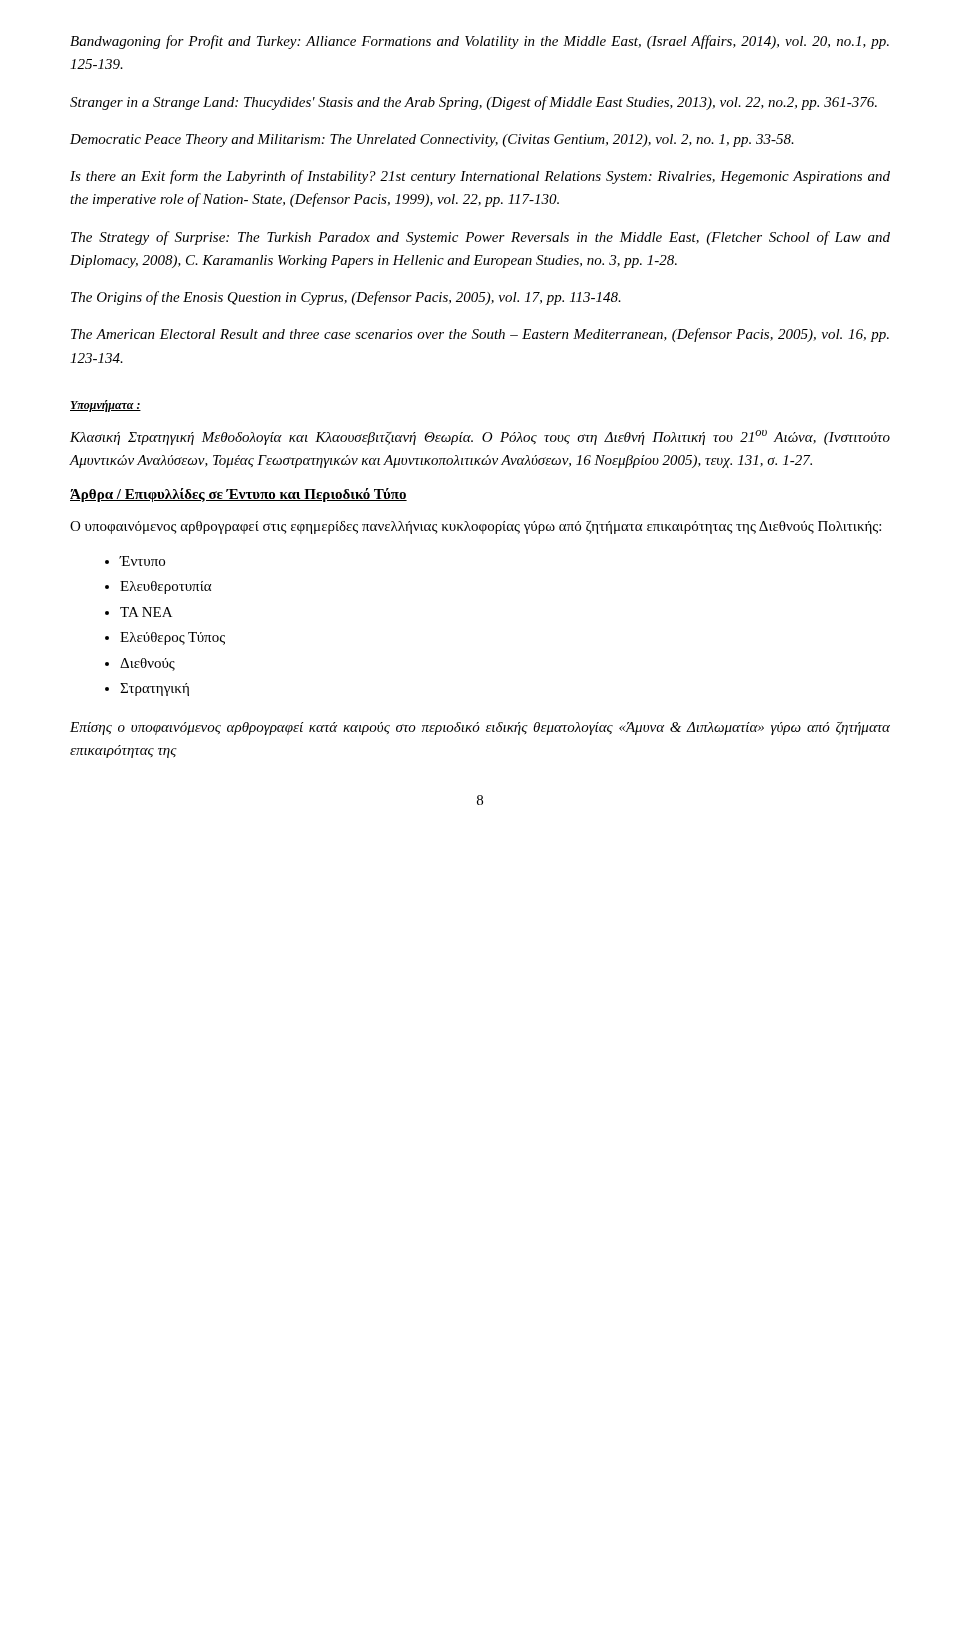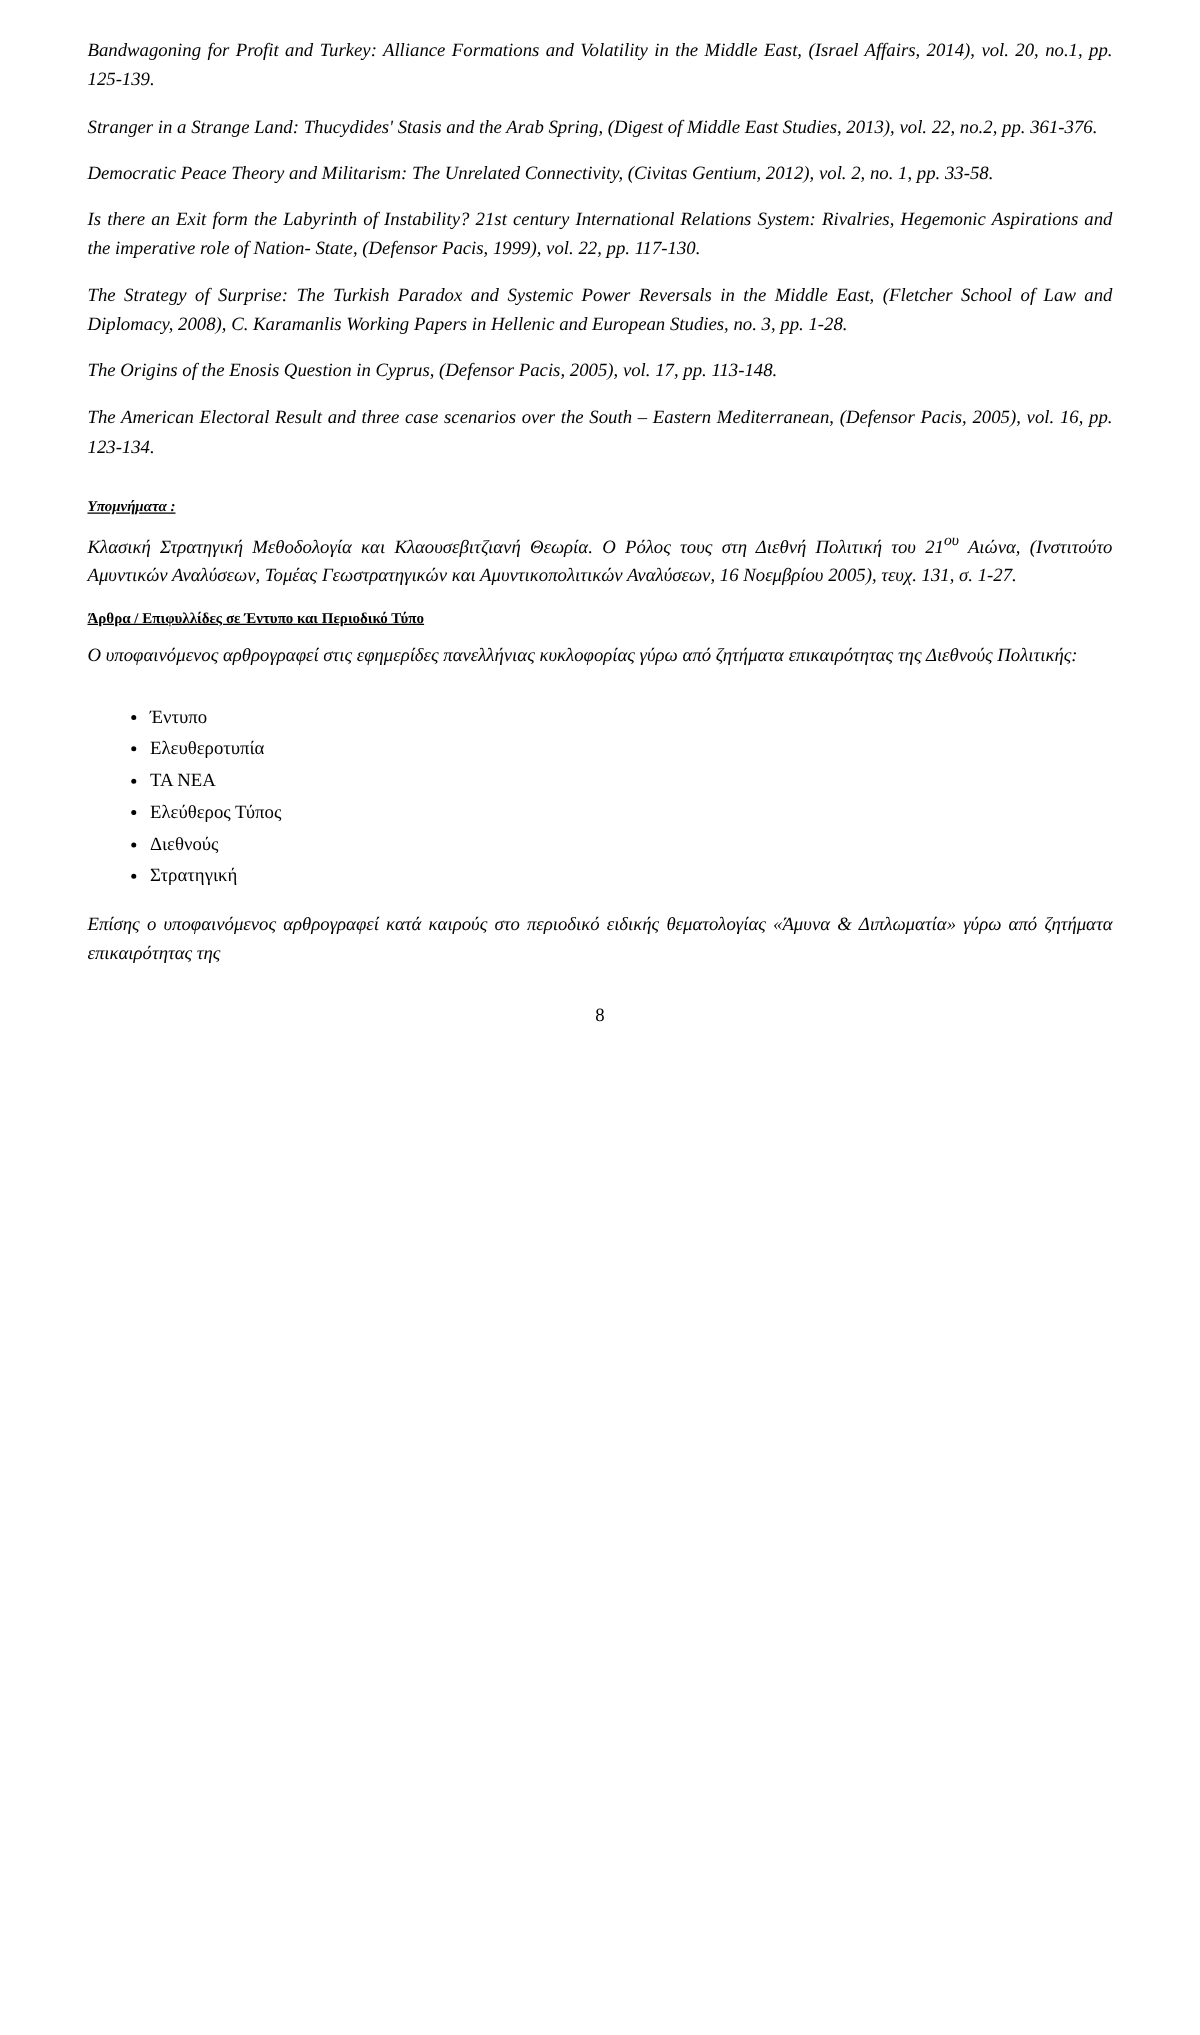--- a/index.html
+++ b/index.html
@@ -40,31 +40,30 @@
 
     .page-number {
       text-align: center;
       margin-top: 30px;
       font-size: 15px;
     }
 
     .section-heading-bold {
       font-weight: bold;
       text-decoration: underline;
-      font-size: 12px;
+      font-size: 15px;
       margin-bottom: 12px;
       text-align: justify;
       font-family: Liberation Serif, serif;
     }
 
     .greek-section-intro {
       text-align: justify;
       line-height: 1.55;
-      margin-bottom: 24px;
-      font-style: italic;
+      margin-bottom: 10px;
     }
 
     ul.bullet-list {
       margin-left: 50px;
       margin-bottom: 14px;
       list-style-type: disc;
     }
 
     ul.bullet-list li {
       line-height: 1.7;

